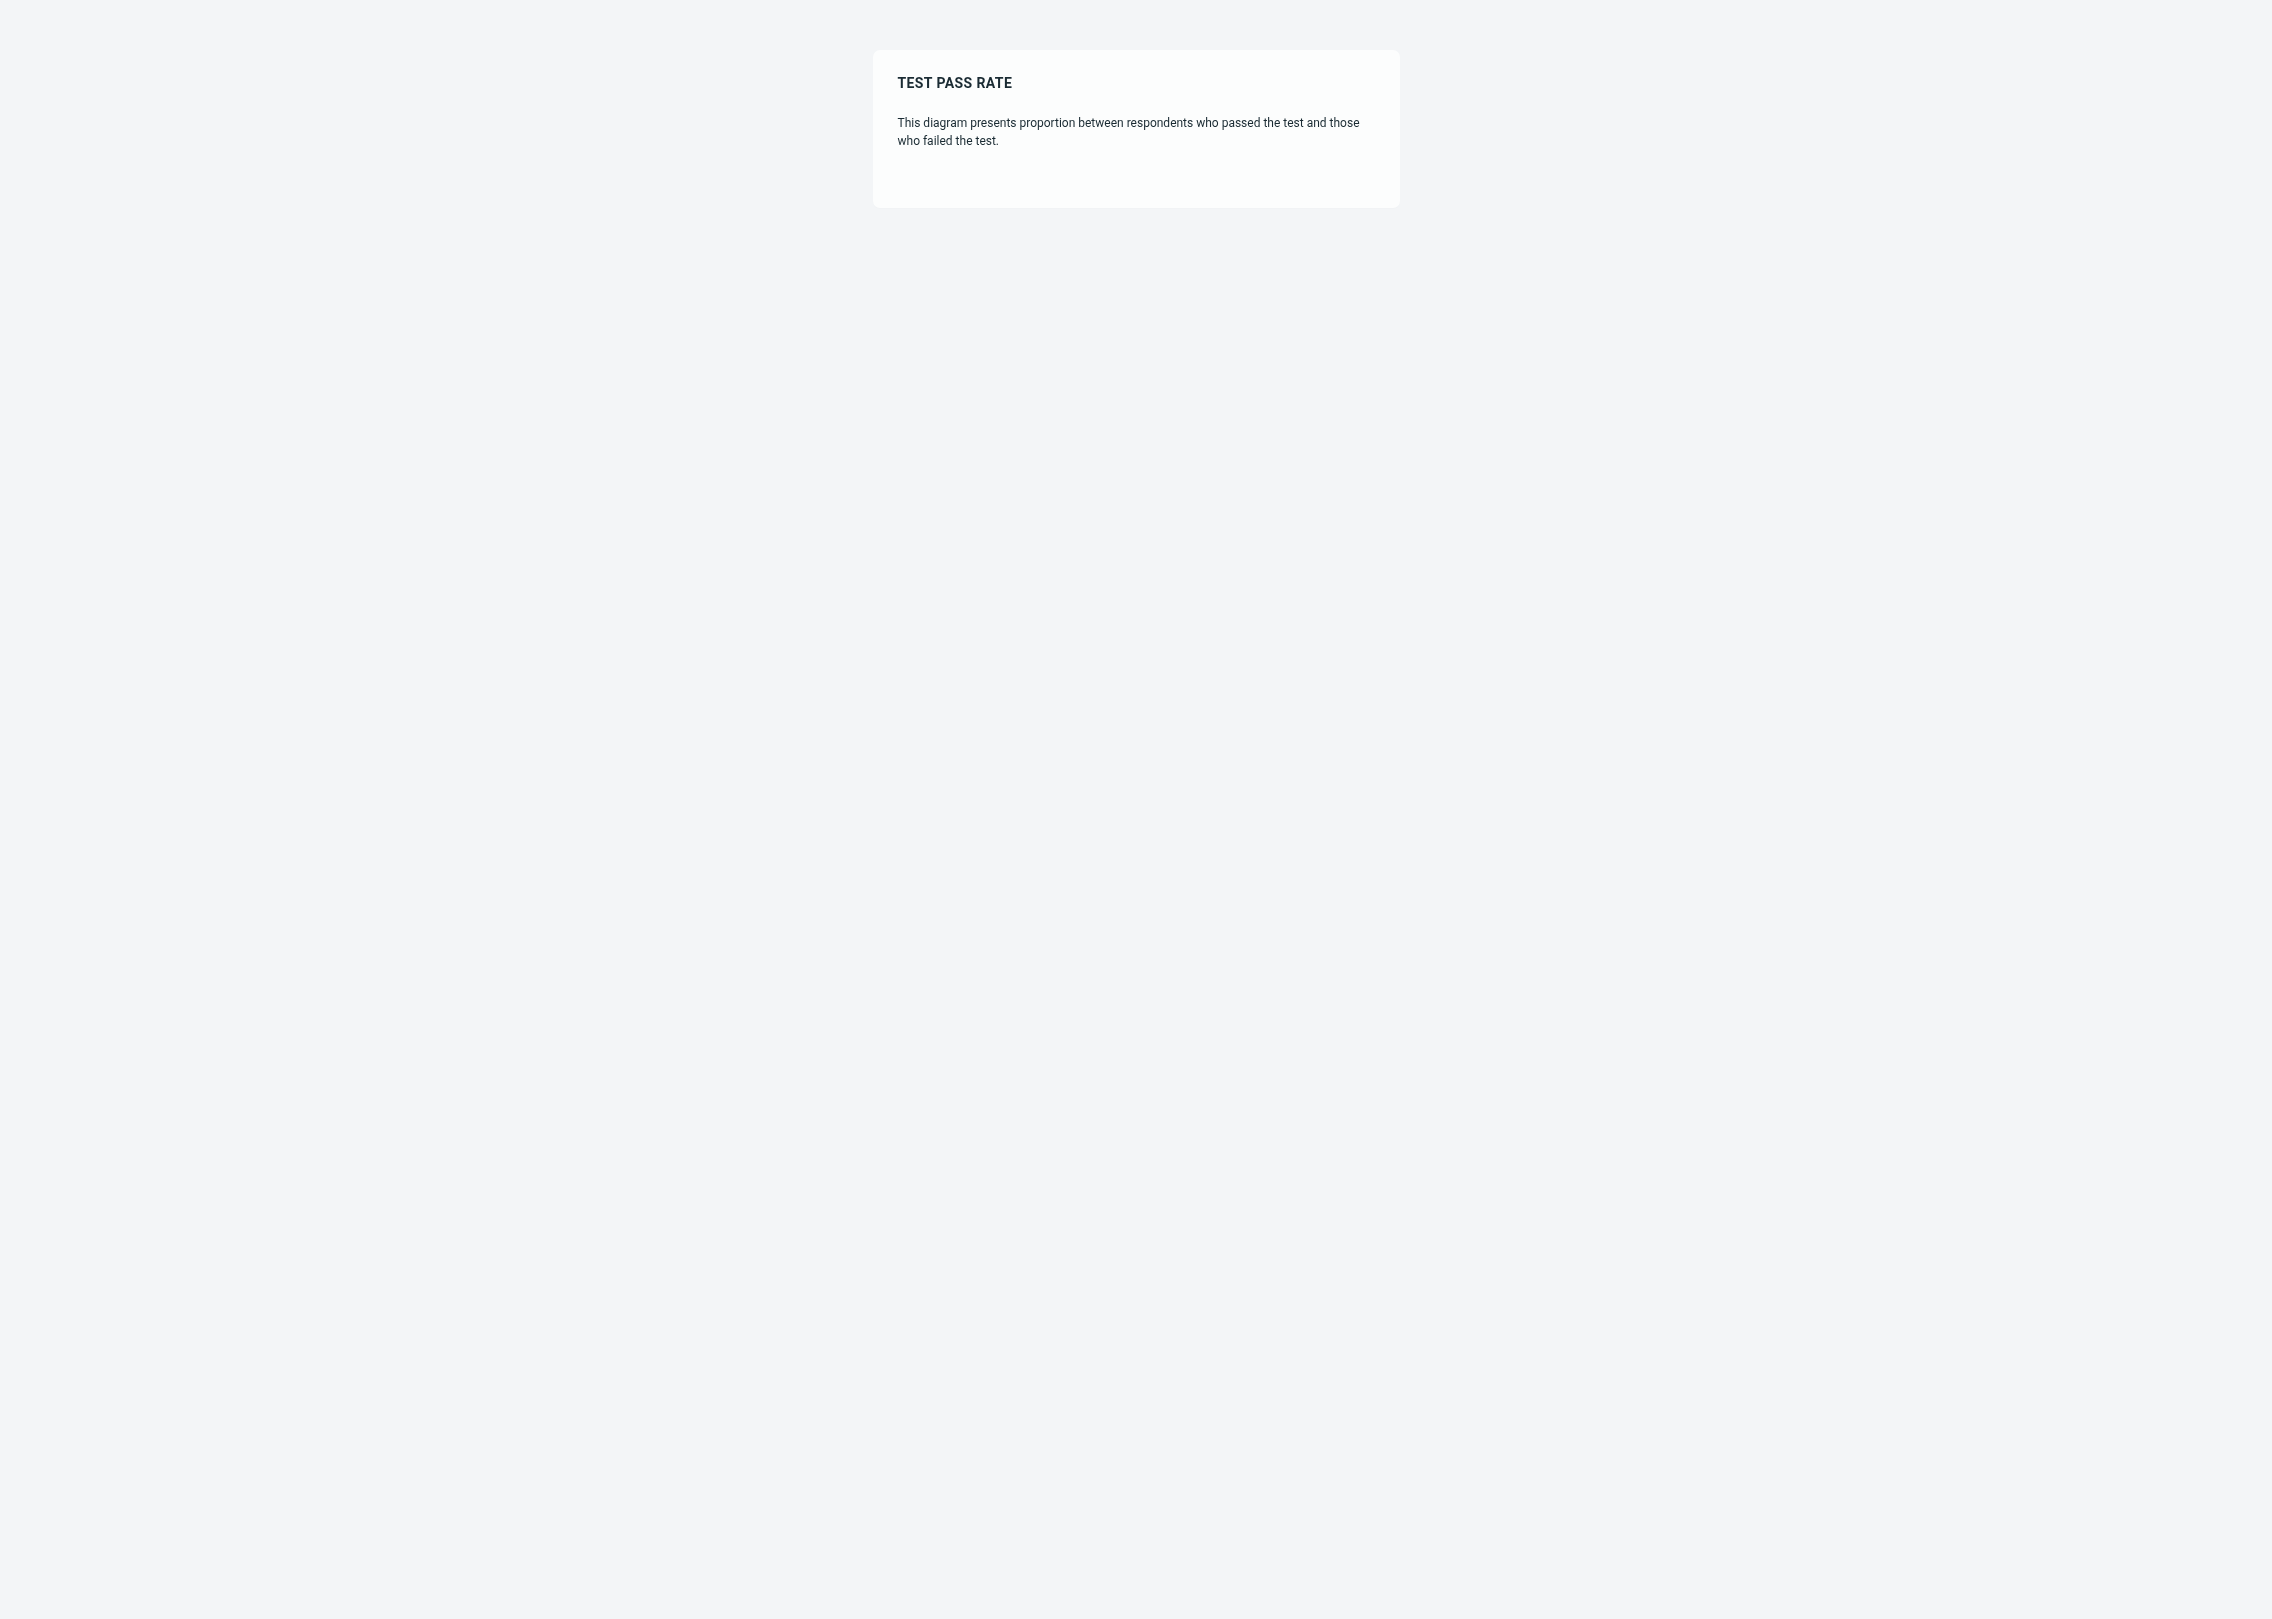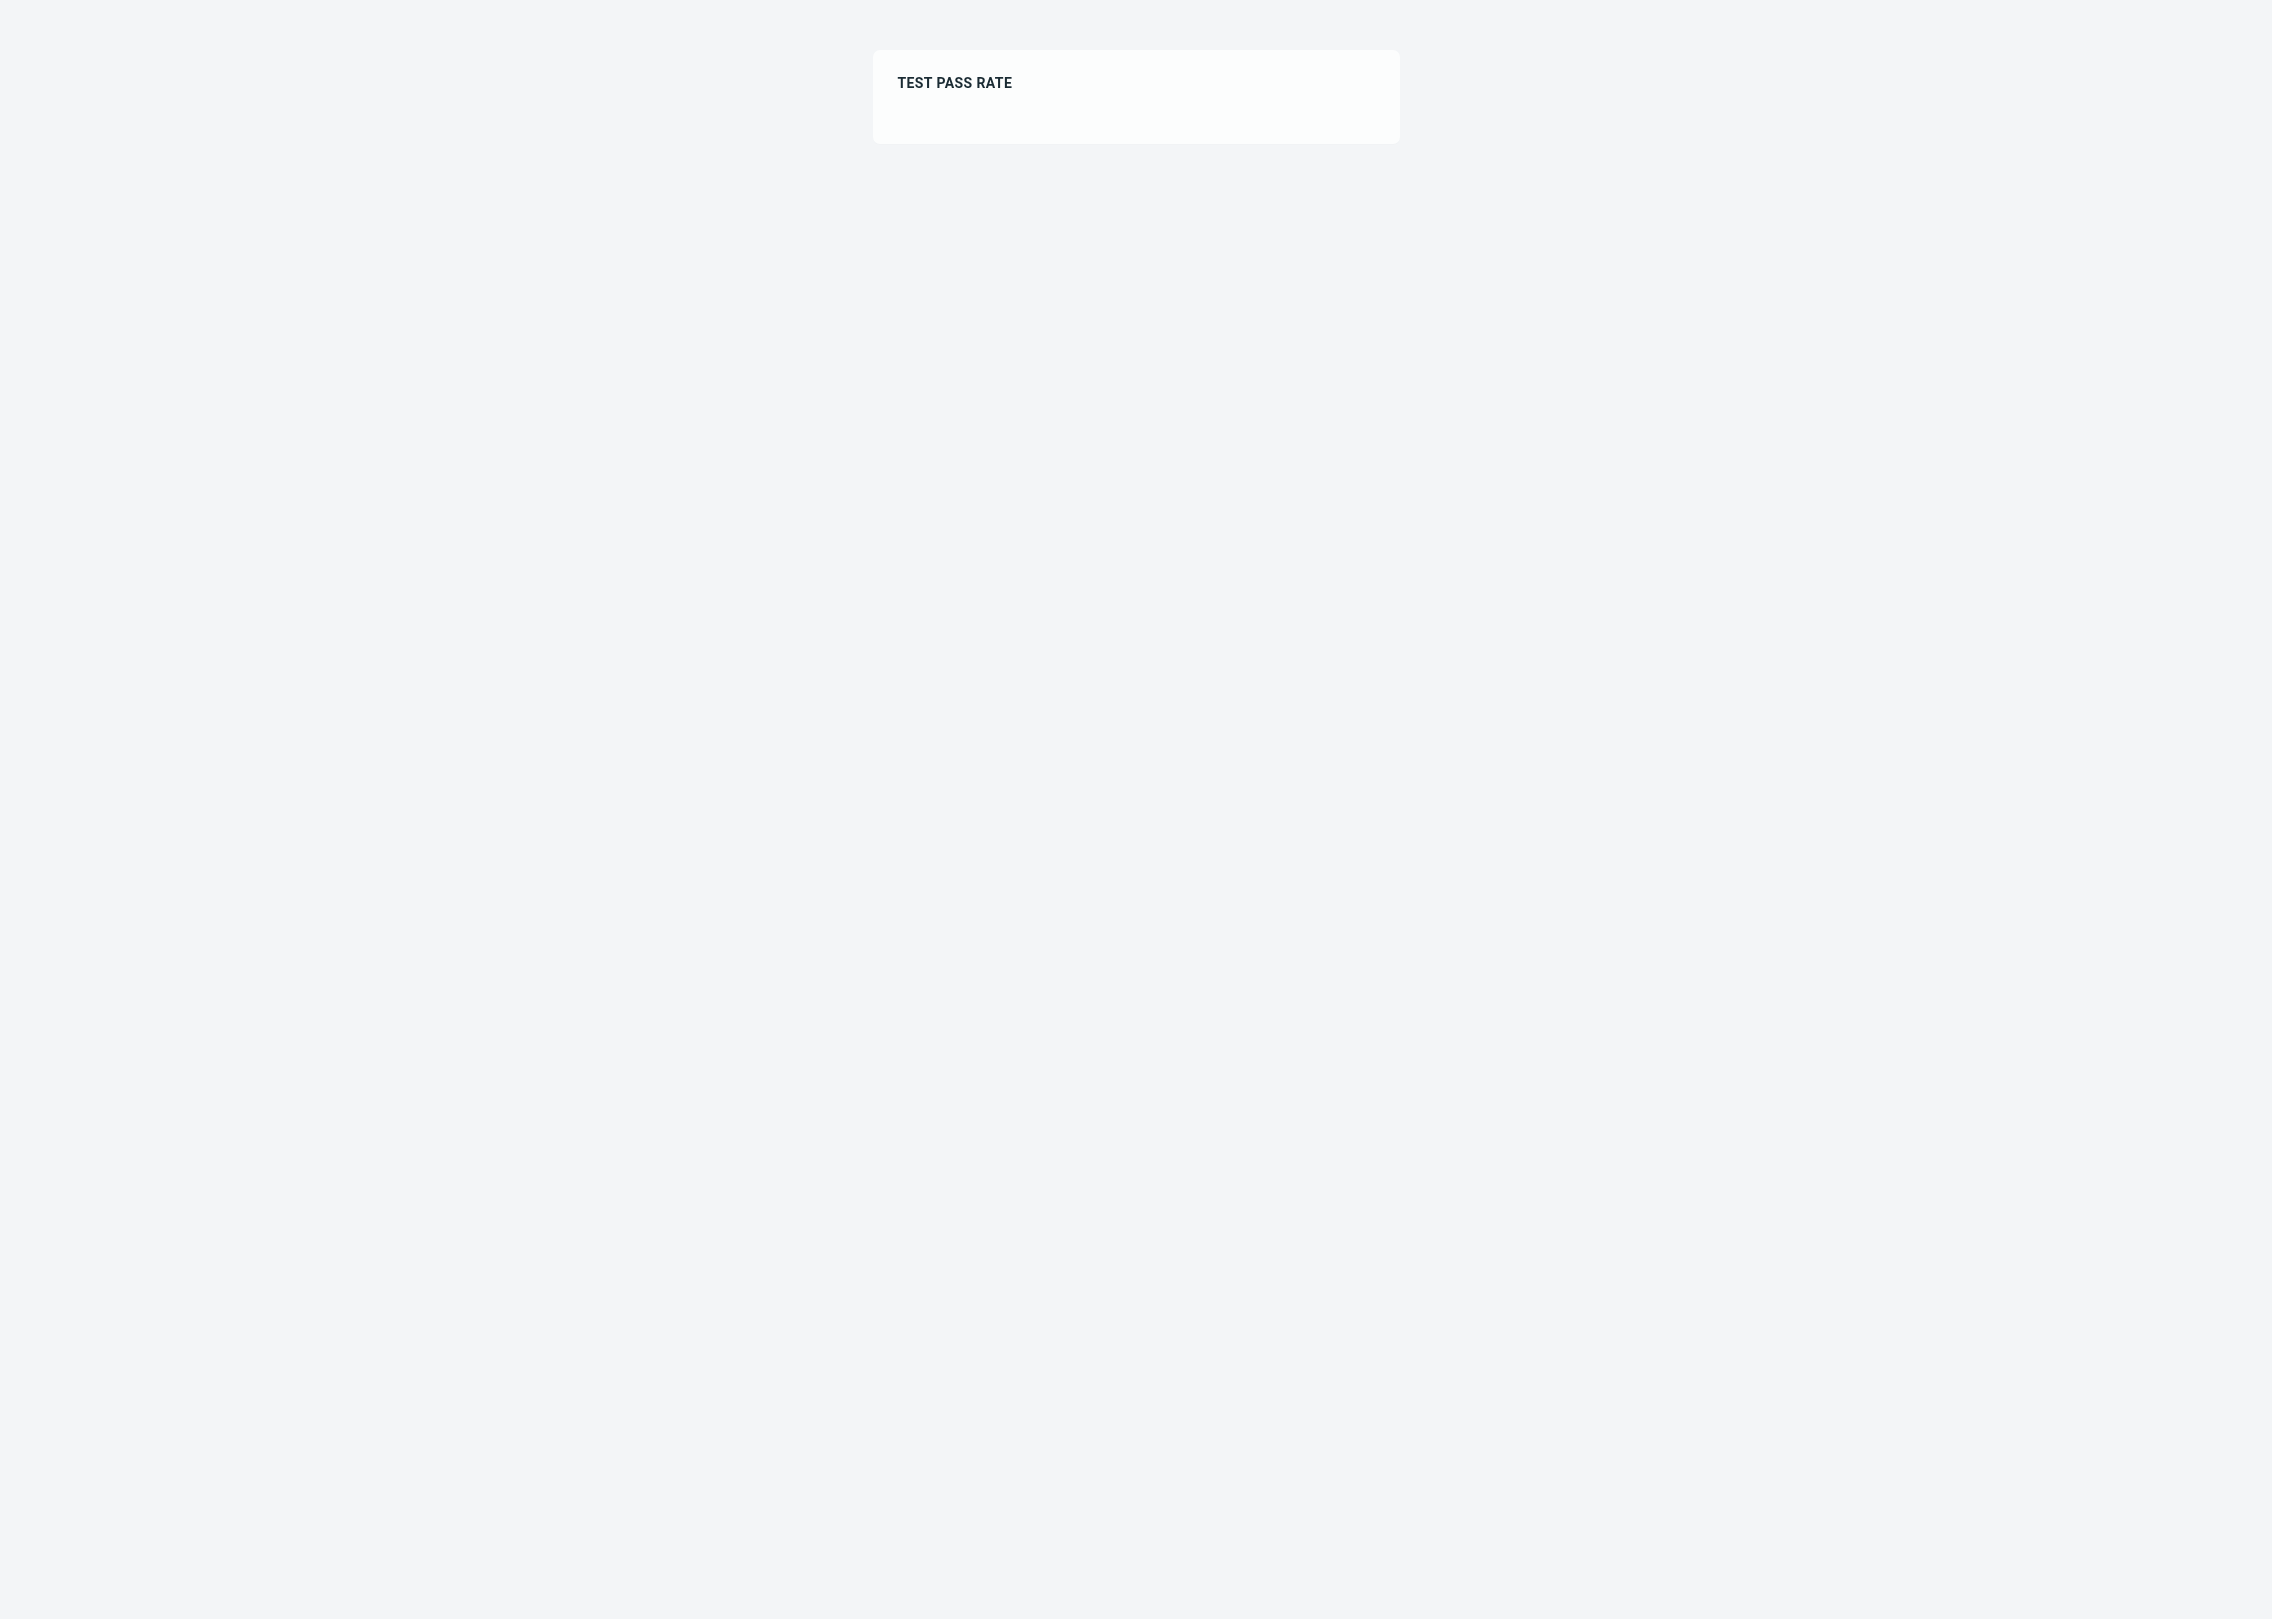--- a/index.html
+++ b/index.html
@@ -51,15 +51,16 @@
     .slice-failed { fill: #ff7570; }
     .slice-passed { fill: #6edba1; }
     .label-failed { fill: #ff7570; }
     .label-passed { fill: #6edba1; }
   </style>
 </head>
 <body>
 
 <div class="card">
   <h2 class="card-header">TEST PASS RATE</h2>
+  <p class="card-description">This diagram presents proportion between respondents who passed the test and those who failed the test.</p>
 
 </div>
 
 
 </body></html>

